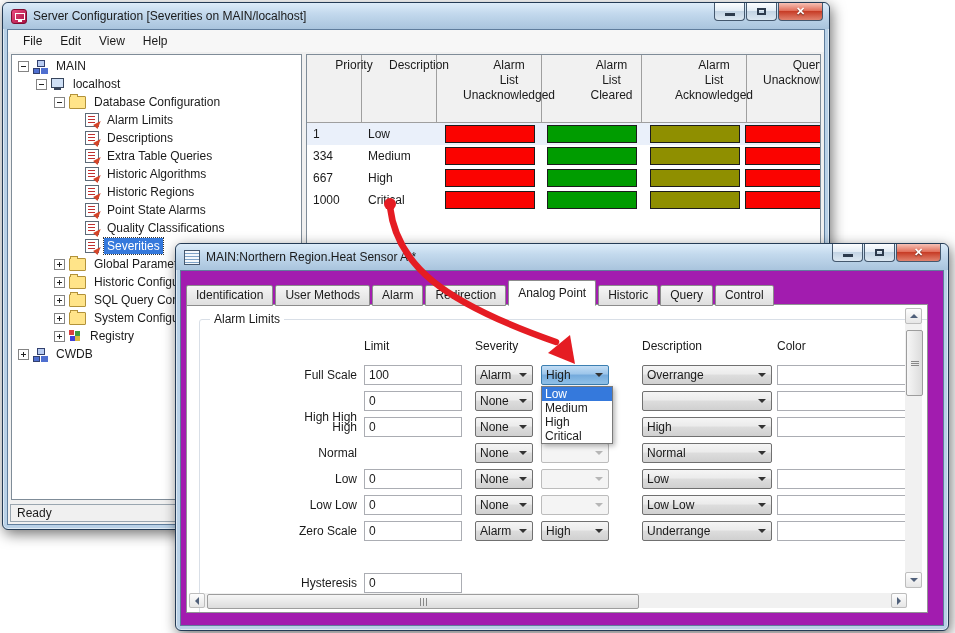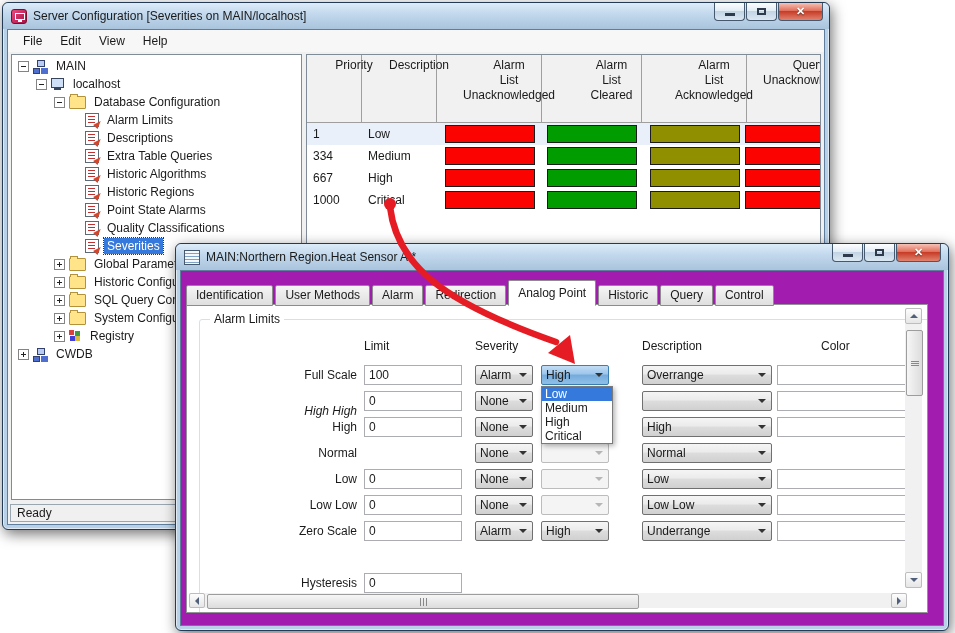--- a/index.html
+++ b/index.html
@@ -391,37 +391,37 @@
           <div class="hthumb">
               <span class="hgrip"></span>
             </div>
           <div class="sb-btn" style="right:0;">
               <span class="tri right"></span>
             </div>
         </div>
       <div class="fhead" style="left: 177px;">Limit</div>
           <div class="fhead" style="left: 288px;">Severity</div>
           <div class="fhead" style="left: 455px;">Description</div>
-          <div class="fhead" style="left: 590px; margin-left: 44px;">Color</div>
+          <div class="fhead" style="left: 590px;">Color</div>
           <div class="flabel" style="top: 60px;">Full Scale</div>
           <div class="tbox" style="left: 177px; top: 60px; width: 98px;">100</div>
           <div class="combo" style="left: 288px; top: 60px; width: 58px;">
             <span class="ct">Alarm</span>
             <span class="ca combo-arrow-icon"></span>
           </div>
           <div class="combo focused" style="left: 354px; top: 60px; width: 68px;">
             <span class="ct">High</span>
             <span class="ca combo-arrow-icon"></span>
           </div>
           <div class="combo" style="left: 455px; top: 60px; width: 130px;">
             <span class="ct">Overrange</span>
             <span class="ca combo-arrow-icon"></span>
           </div>
           <div class="tbox" style="left: 590px; top: 60px; width: 130px;"></div>
-          <div class="flabel" style="top: 96px; font-style: italic;">High High</div>
+          <div class="flabel" style="top: 102px;">High High</div>
           <div class="tbox" style="left: 177px; top: 86px; width: 98px;">0</div>
           <div class="combo" style="left: 288px; top: 86px; width: 58px;">
             <span class="ct">None</span>
             <span class="ca combo-arrow-icon"></span>
           </div>
           <div class="combo" style="left: 455px; top: 86px; width: 130px;">
             <span class="ct"></span>
             <span class="ca combo-arrow-icon"></span>
           </div>
           <div class="tbox" style="left: 590px; top: 86px; width: 130px;"></div>

